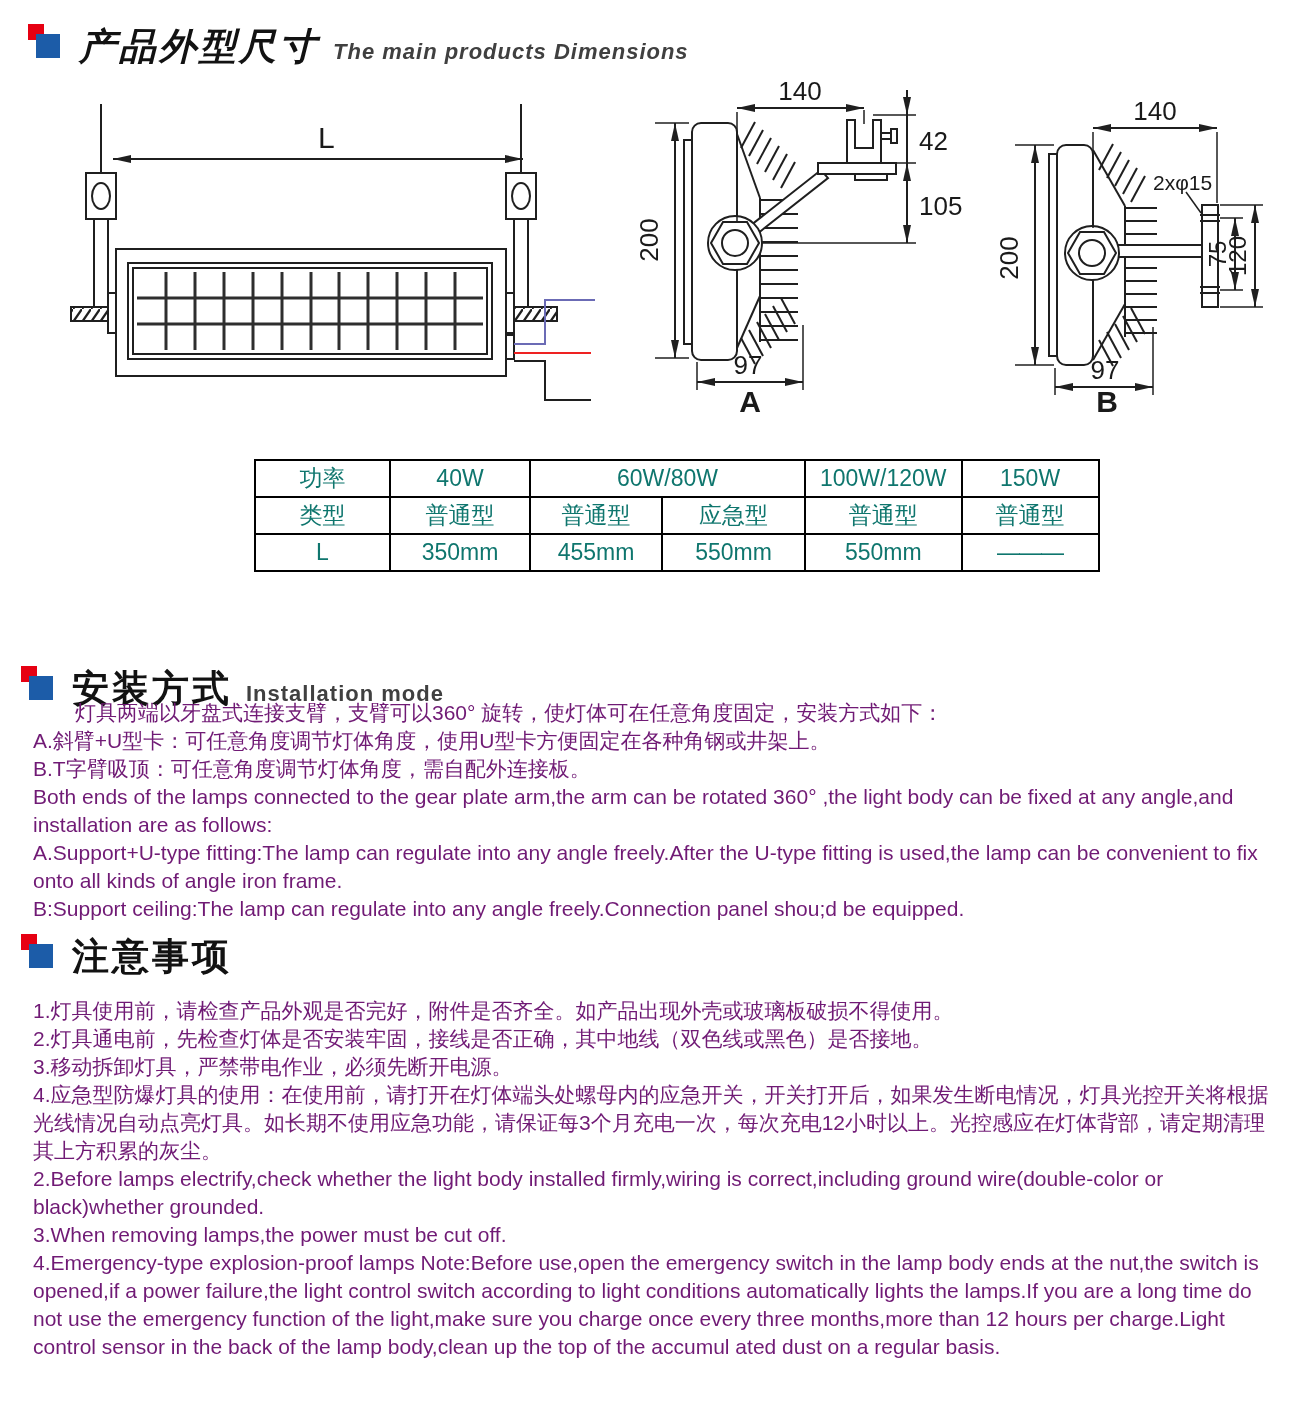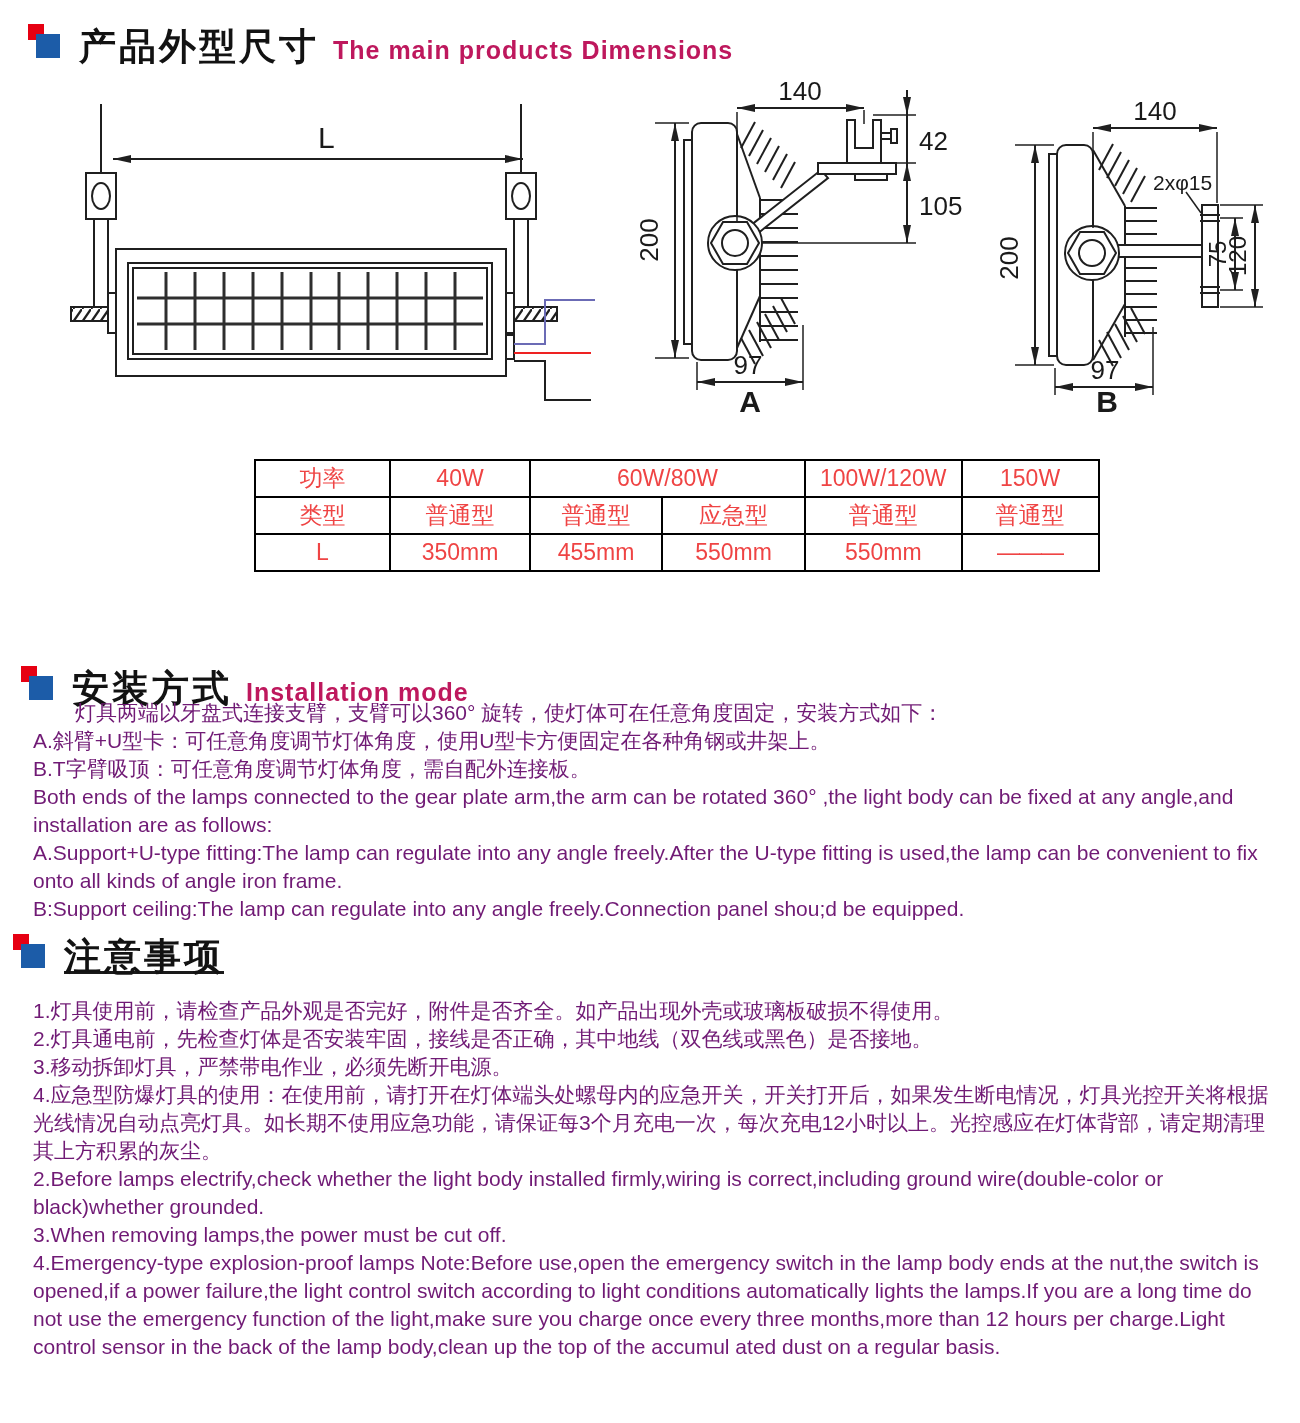--- a/index.html
+++ b/index.html
@@ -9,43 +9,43 @@
     font-family:"Liberation Sans", sans-serif; color:#1a1a1a;
     overflow:hidden;
   }
 
   
   .sec-header { position:absolute; display:flex; align-items:baseline; }
   .sec-icon { position:relative; width:52px; height:48px; flex:0 0 52px; align-self:flex-start; }
   .sec-icon .sq-red  { position:absolute; left:1px; top:2px;  width:16px; height:16px; }
   .sec-icon .sq-blue { position:absolute; left:9px; top:12px; width:24px; height:24px; }
   .sec-title-zh { font-size:37px; font-weight:bold; letter-spacing:3px; color:#121212; }
-  .sec-title-en { font-size:25px; font-weight:bold; letter-spacing:1px; margin-left:14px; color:#be185d; }
+  .sec-title-en { font-size:22px; font-weight:bold; letter-spacing:1px; margin-left:14px; color:#404040; }
 
   
   .text-block { position:absolute; left:33px; width:1248px; font-size:21px; line-height:28px; color:#701a75; }
   .text-block p { margin:0; }
   .indent1 { text-indent:42px; }
 
   
   .spec-table { position:absolute; left:254px; top:459px; border-collapse:collapse; table-layout:fixed; }
   .spec-table td {
     border:2.5px solid #000; text-align:center; vertical-align:middle;
-    font-size:23px; height:37px; padding:0 14px; color:#ef4444;
+    font-size:23px; height:37px; padding:0 14px; color:#0f766e;
   }
 
   
   .drawing { position:absolute; }
   svg text { font-family:"Liberation Sans", sans-serif; fill:#1a1a1a; }
   .view-label { font-weight:bold; }
 </style>
 </head>
 <body>
 
-<div class="sec-header" style="left:27px; top:22px;">
+<div class="sec-header" style="left:27px; top:22px;font-style:italic;">
   <div class="sec-icon">
     <div class="sq-red" style="background:#e60012;"></div>
     <div class="sq-blue" style="background:#1c5ca8;"></div>
   </div>
   <span class="sec-title-zh">产品外型尺寸</span>
   <span class="sec-title-en">The main products Dimensions</span>
 </div>
 
 <svg class="drawing" style="left:55px; top:88px;" width="570" height="340" viewBox="0 0 570 340">
   <defs>
@@ -318,21 +318,21 @@
 
 <div class="text-block" style="top:699px;">
   <p class="indent1">灯具两端以牙盘式连接支臂，支臂可以360° 旋转，使灯体可在任意角度固定，安装方式如下：</p>
   <p>A.斜臂+U型卡：可任意角度调节灯体角度，使用U型卡方便固定在各种角钢或井架上。</p>
   <p>B.T字臂吸顶：可任意角度调节灯体角度，需自配外连接板。</p>
   <p>Both ends of the lamps connected to the gear plate arm,the arm can be rotated 360° ,the light body can be fixed at any angle,and installation are as follows:</p>
   <p>A.Support+U-type fitting:The lamp can regulate into any angle freely.After the U-type fitting is used,the lamp can be convenient to fix onto all kinds of angle iron frame.</p>
   <p>B:Support ceiling:The lamp can regulate into any angle freely.Connection panel shou;d be equipped.</p>
 </div>
 
-<div class="sec-header" style="left:12px; top:932px;text-decoration:underline;">
+<div class="sec-header" style="left:20px; top:932px;">
   <div class="sec-icon">
     <div class="sq-red" style="background:#e60012;"></div>
     <div class="sq-blue" style="background:#1c5ca8;"></div>
   </div>
   <span class="sec-title-zh">注意事项</span>
 </div>
 
 <div class="text-block" style="top:997px;">
   <p>1.灯具使用前，请检查产品外观是否完好，附件是否齐全。如产品出现外壳或玻璃板破损不得使用。</p>
   <p>2.灯具通电前，先检查灯体是否安装牢固，接线是否正确，其中地线（双色线或黑色）是否接地。</p>

